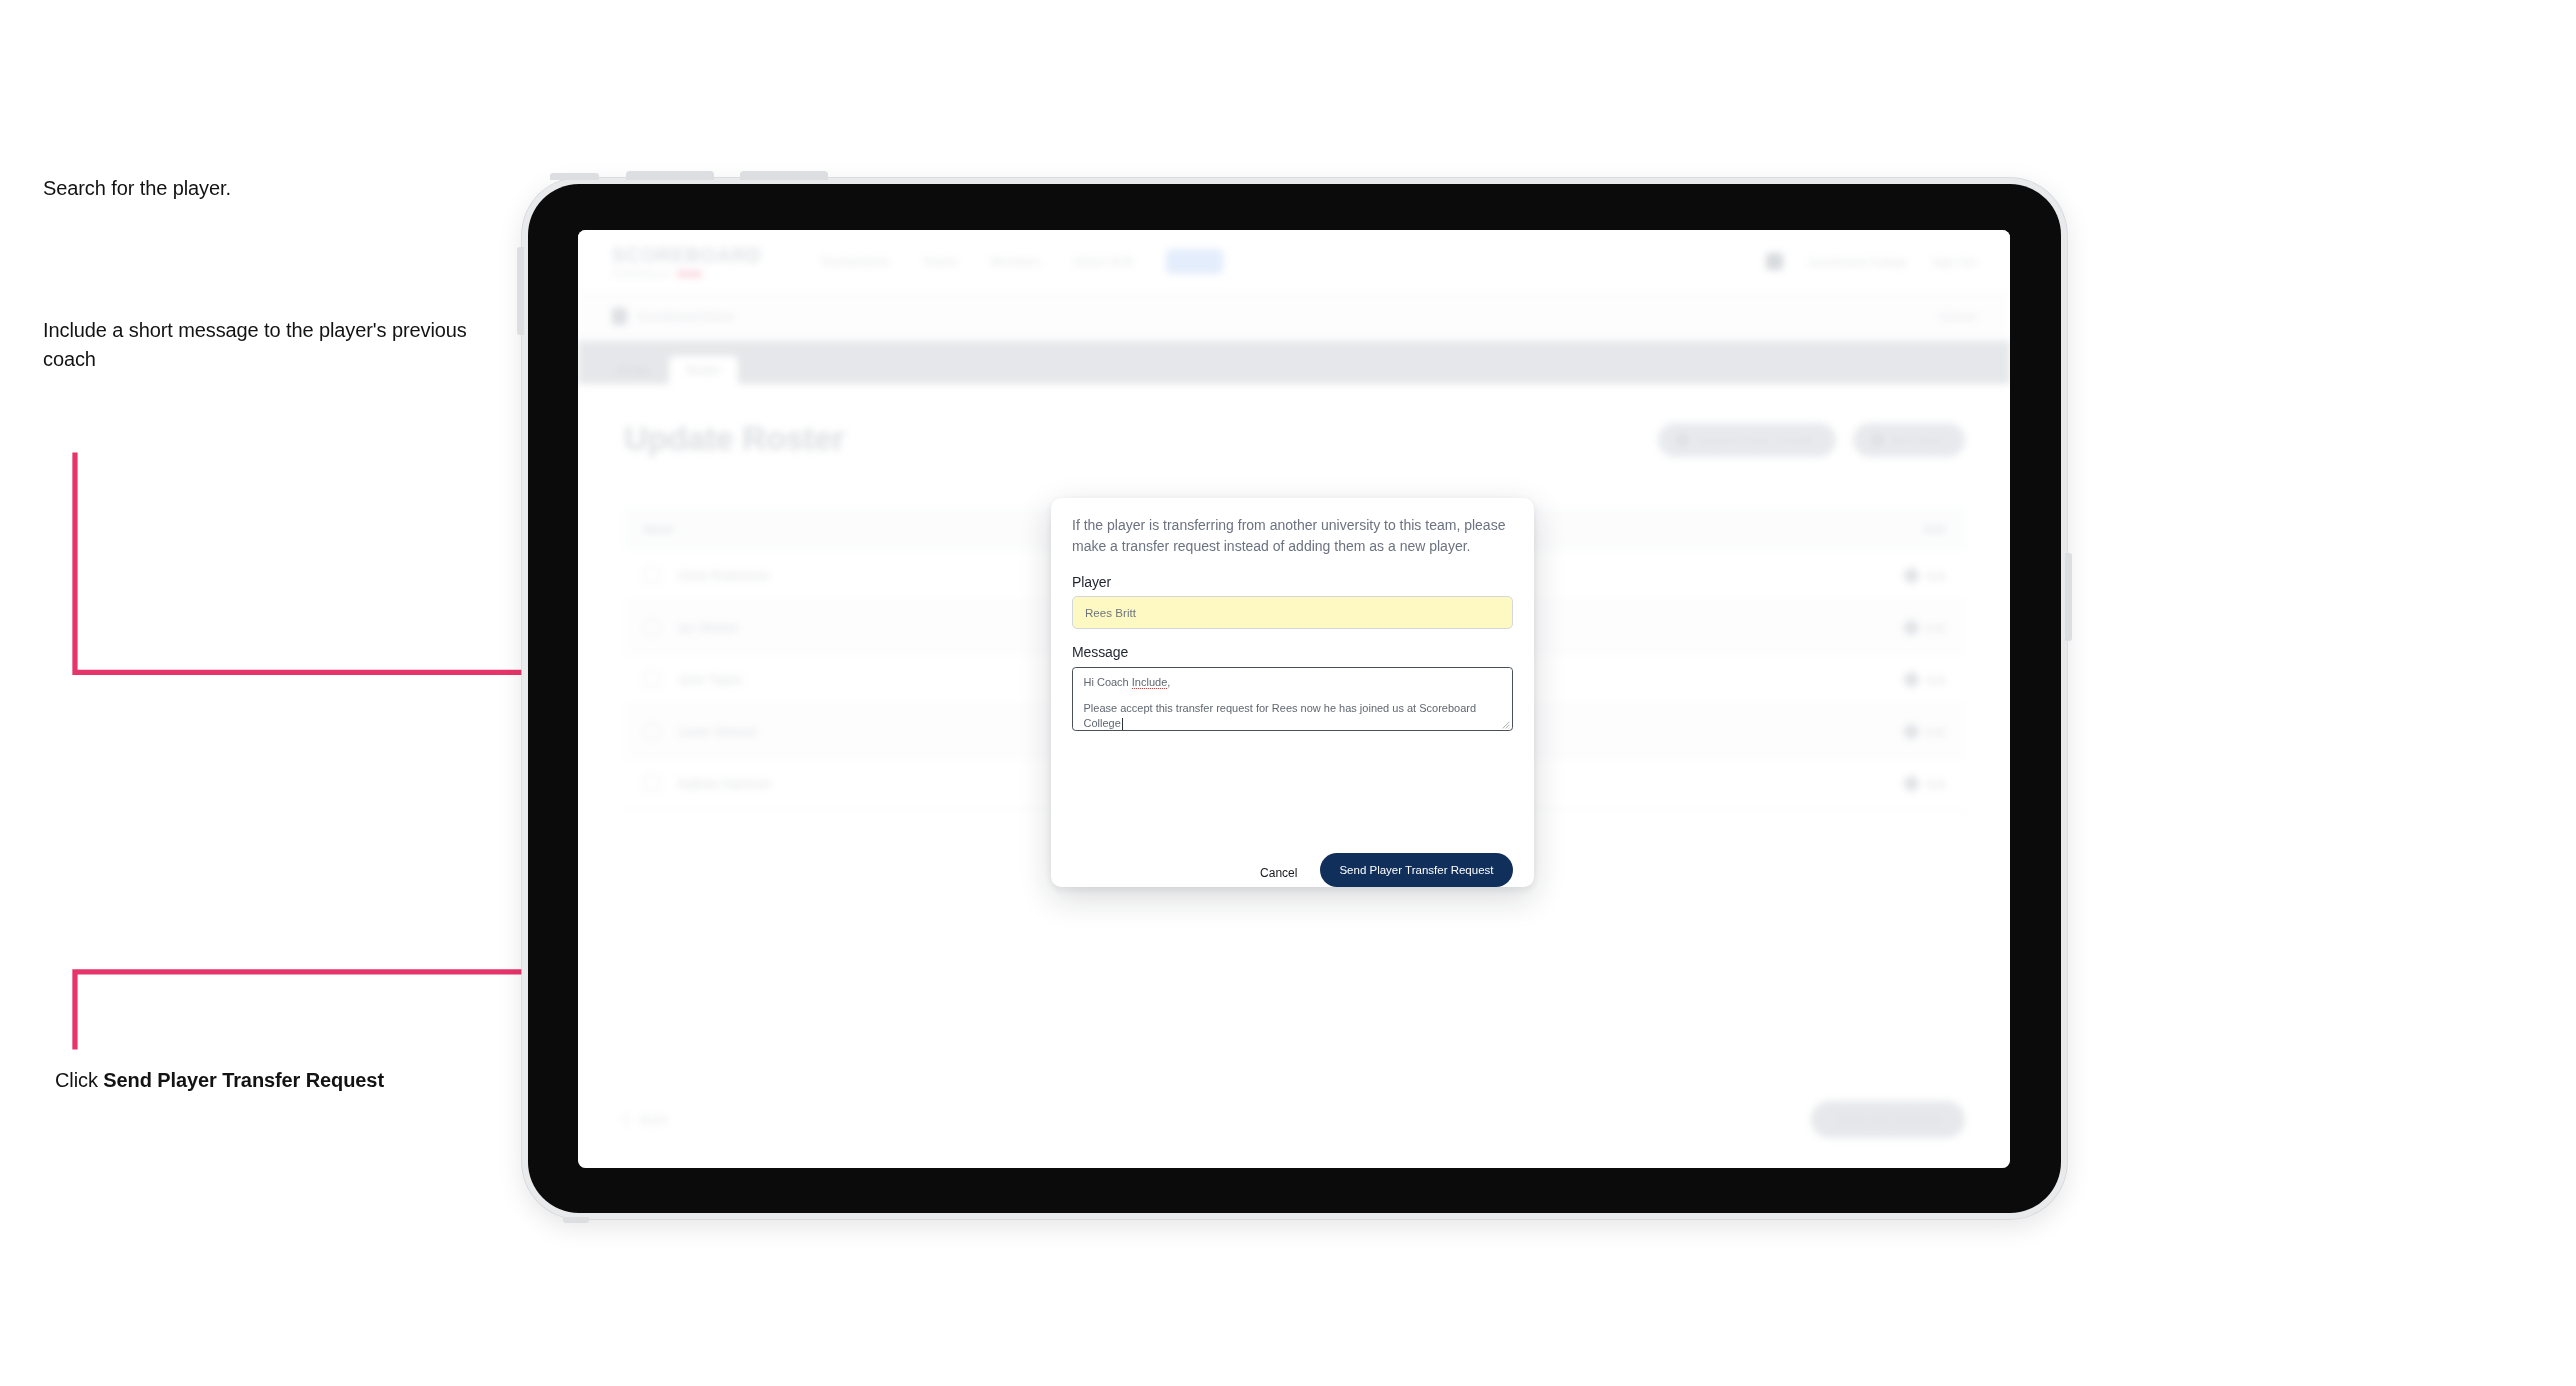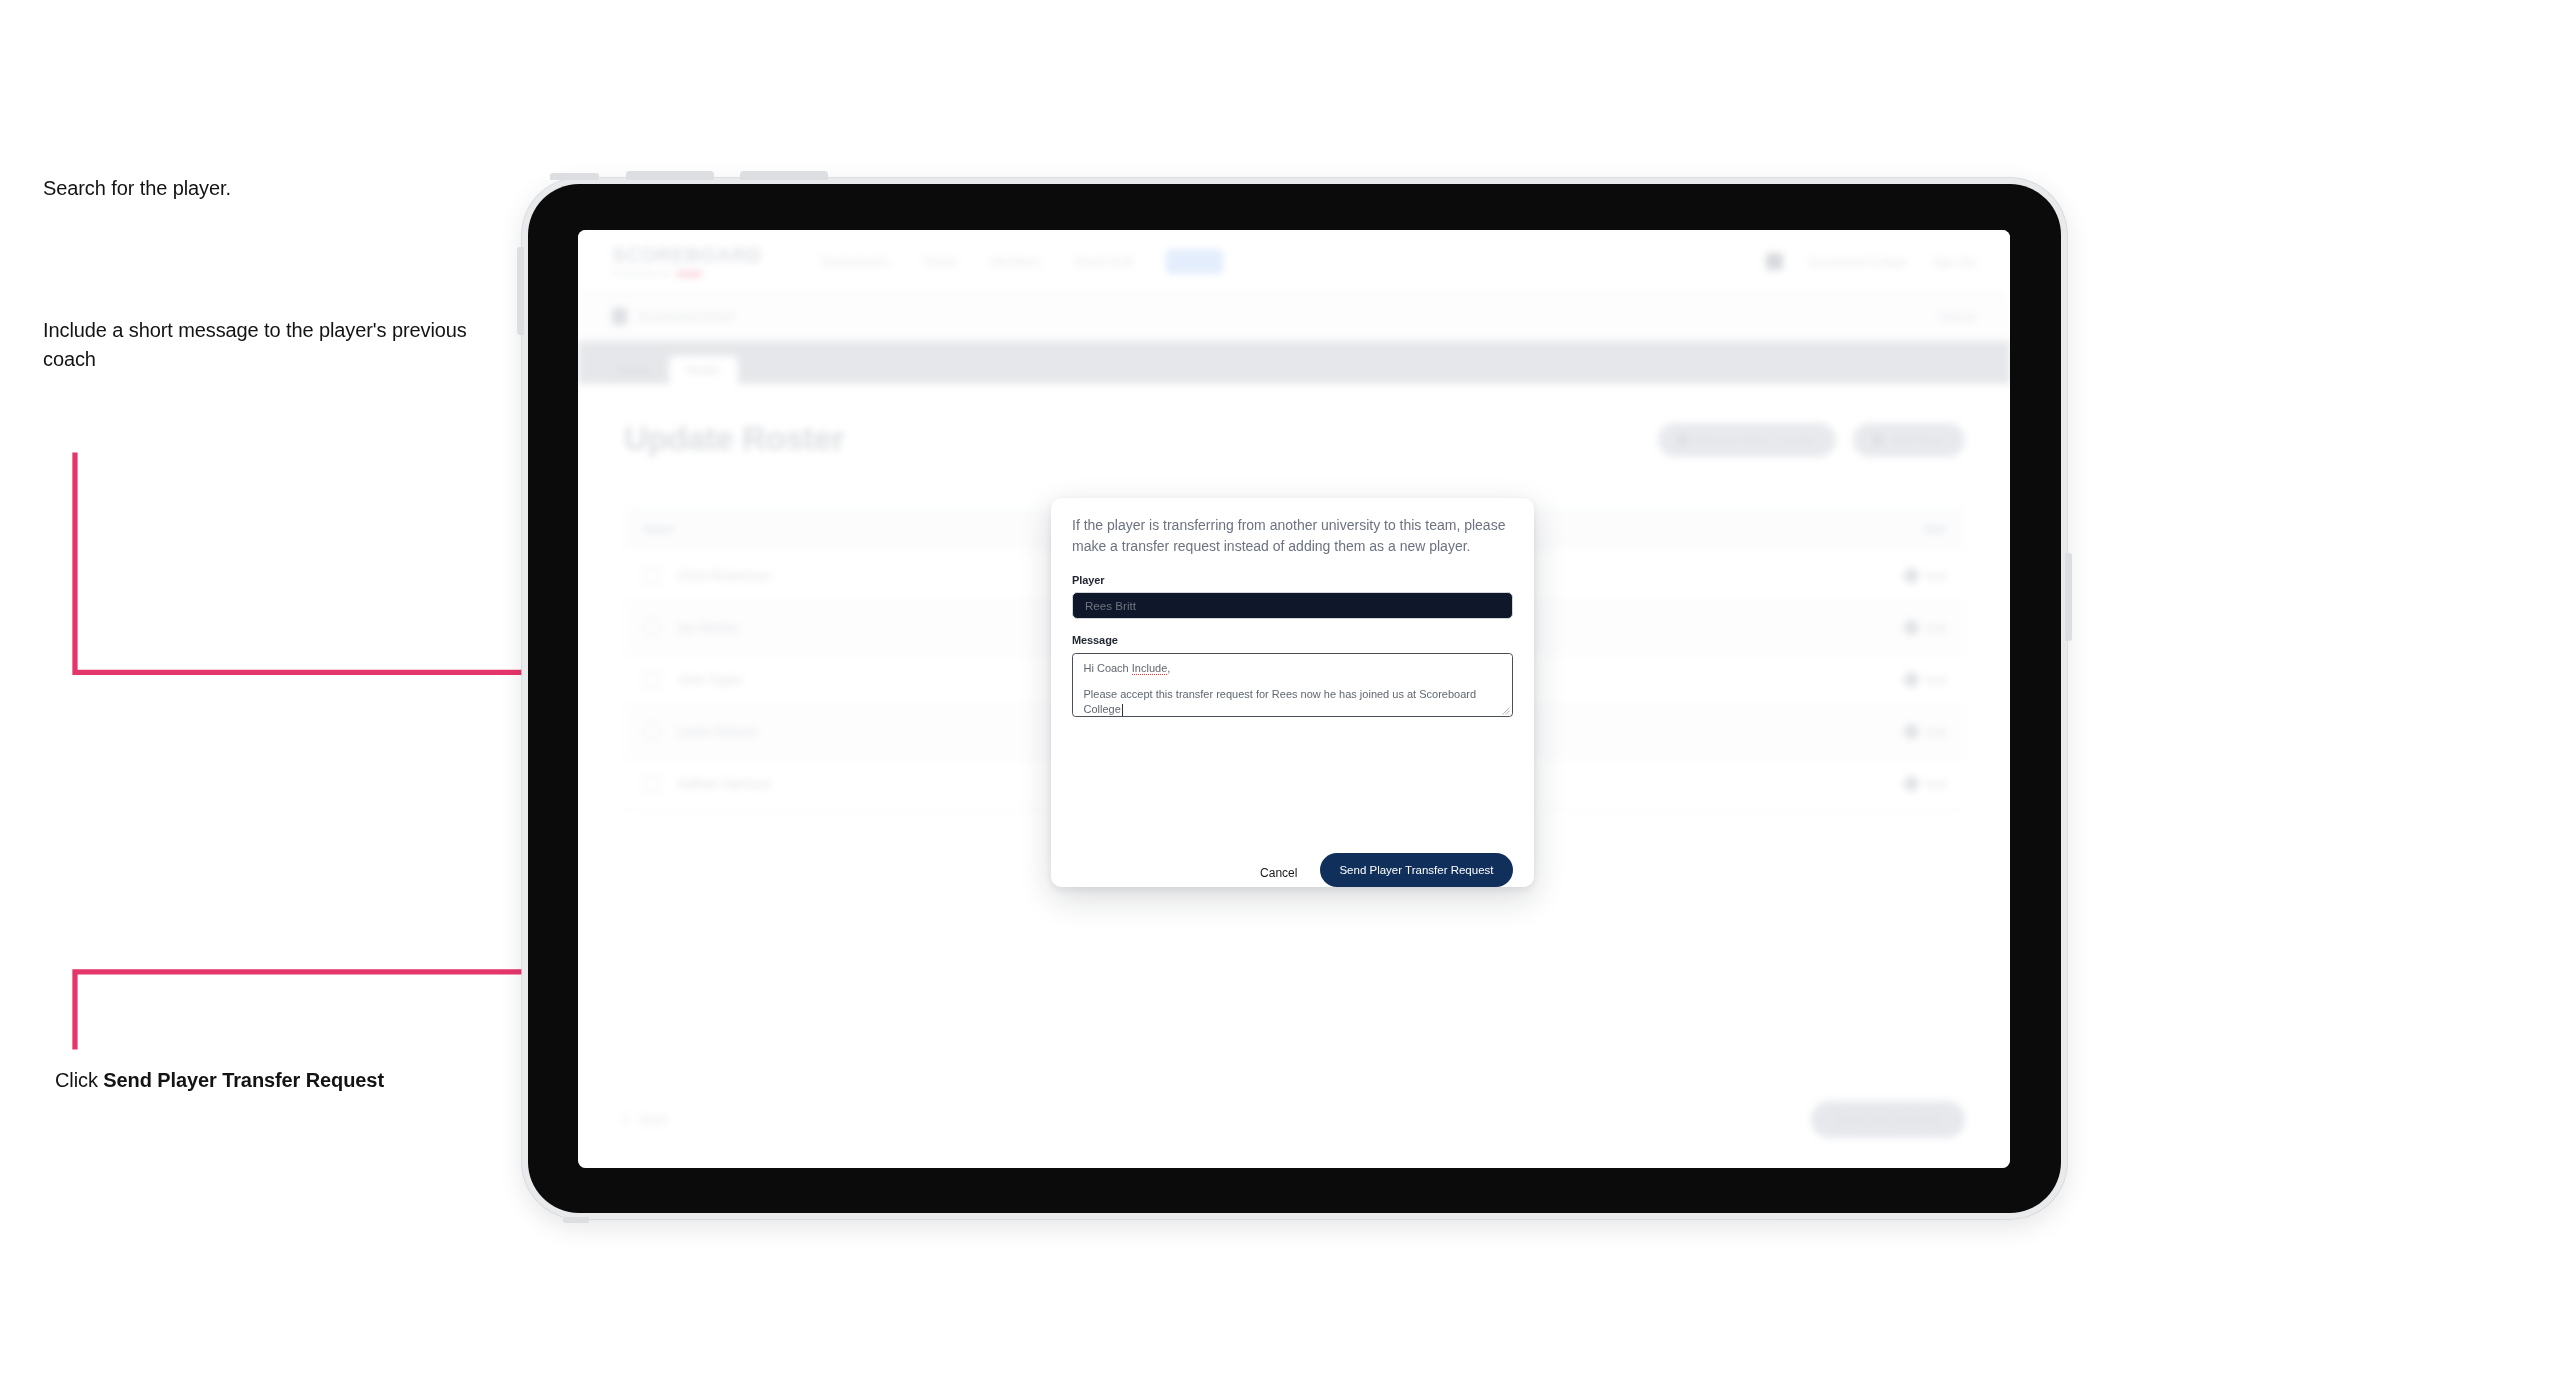--- a/index.html
+++ b/index.html
@@ -188,26 +188,26 @@
   #modal-close svg { display:block; }
 
   #modal-body { padding: 16.5px 21px 0 21px; }
   #modal-desc {
     font-size: 14px;
     line-height: 1.52;
     color: #6b7280;
     margin-bottom: 16.5px;
   }
   .field-label {
-    font-size: 11px; font-weight: 700; color: #1f2430;
+    font-size: 14px; font-weight: 400; color: #1f2430;
     margin-bottom: 6.7px; letter-spacing: -0.1px;
   }
   #player-input {
-    width: 100%; height: 27px;
-    background: #0f172a;
+    width: 100%; height: 33px;
+    background: #fef9c3;
     border: 0.7px solid #d3d6db;
     border-radius: 5.2px;
     padding: 0 12px;
     font-family: "Liberation Sans", sans-serif;
     font-size: 11.6px;
     color: #6f757e;
     display:flex; align-items:center;
     margin-bottom: 15px;
   }
   #message-wrap { position: relative; }

